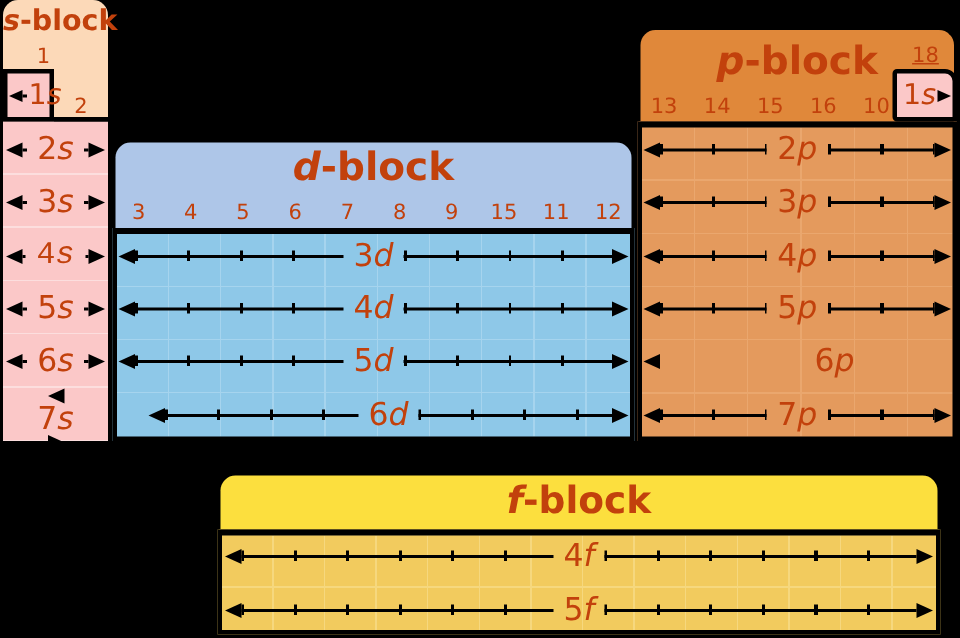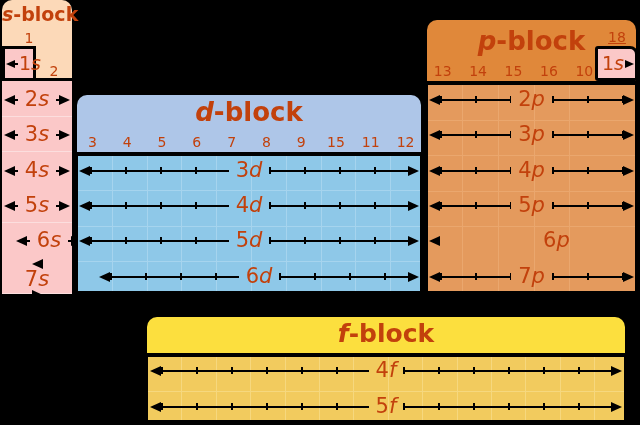--- a/index.html
+++ b/index.html
@@ -87,35 +87,35 @@
       <span class="shaft"></span>
       <span class="ah-r"></span>
   </div>
   <div class="orow" style="left:4px;top:117px;width:66px;">
     <span class="ah-l"></span>
       <span class="shaft"></span>
       <span class="lbl"><span>3</span><span class="it">s</span></span>
       <span class="shaft"></span>
       <span class="ah-r"></span>
   </div>
-  <div class="orow" style="left:4px;top:153px;width:66px;">
+  <div class="orow" style="left:4px;top:153px;width:66px;font-family:Liberation Mono, monospace;">
     <span class="ah-l"></span>
       <span class="shaft"></span>
       <span class="lbl"><span>4</span><span class="it">s</span></span>
       <span class="shaft"></span>
       <span class="ah-r"></span>
   </div>
   <div class="orow" style="left:4px;top:188px;width:66px;">
     <span class="ah-l"></span>
       <span class="shaft"></span>
       <span class="lbl"><span>5</span><span class="it">s</span></span>
       <span class="shaft"></span>
       <span class="ah-r"></span>
   </div>
-  <div class="orow" style="left:16px;top:223px;width:66px;">
+  <div class="orow" style="left:4px;top:223px;width:66px;">
     <span class="ah-l"></span>
       <span class="shaft"></span>
       <span class="lbl"><span>6</span><span class="it">s</span></span>
       <span class="shaft"></span>
       <span class="ah-r"></span>
   </div>
   <div class="orow" style="left:4px;top:259px;width:66px;flex-direction:column;">
     <span class="ah-l"></span>
       <span class="shaft"></span>
       <span class="lbl"><span>7</span><span class="it">s</span></span>

